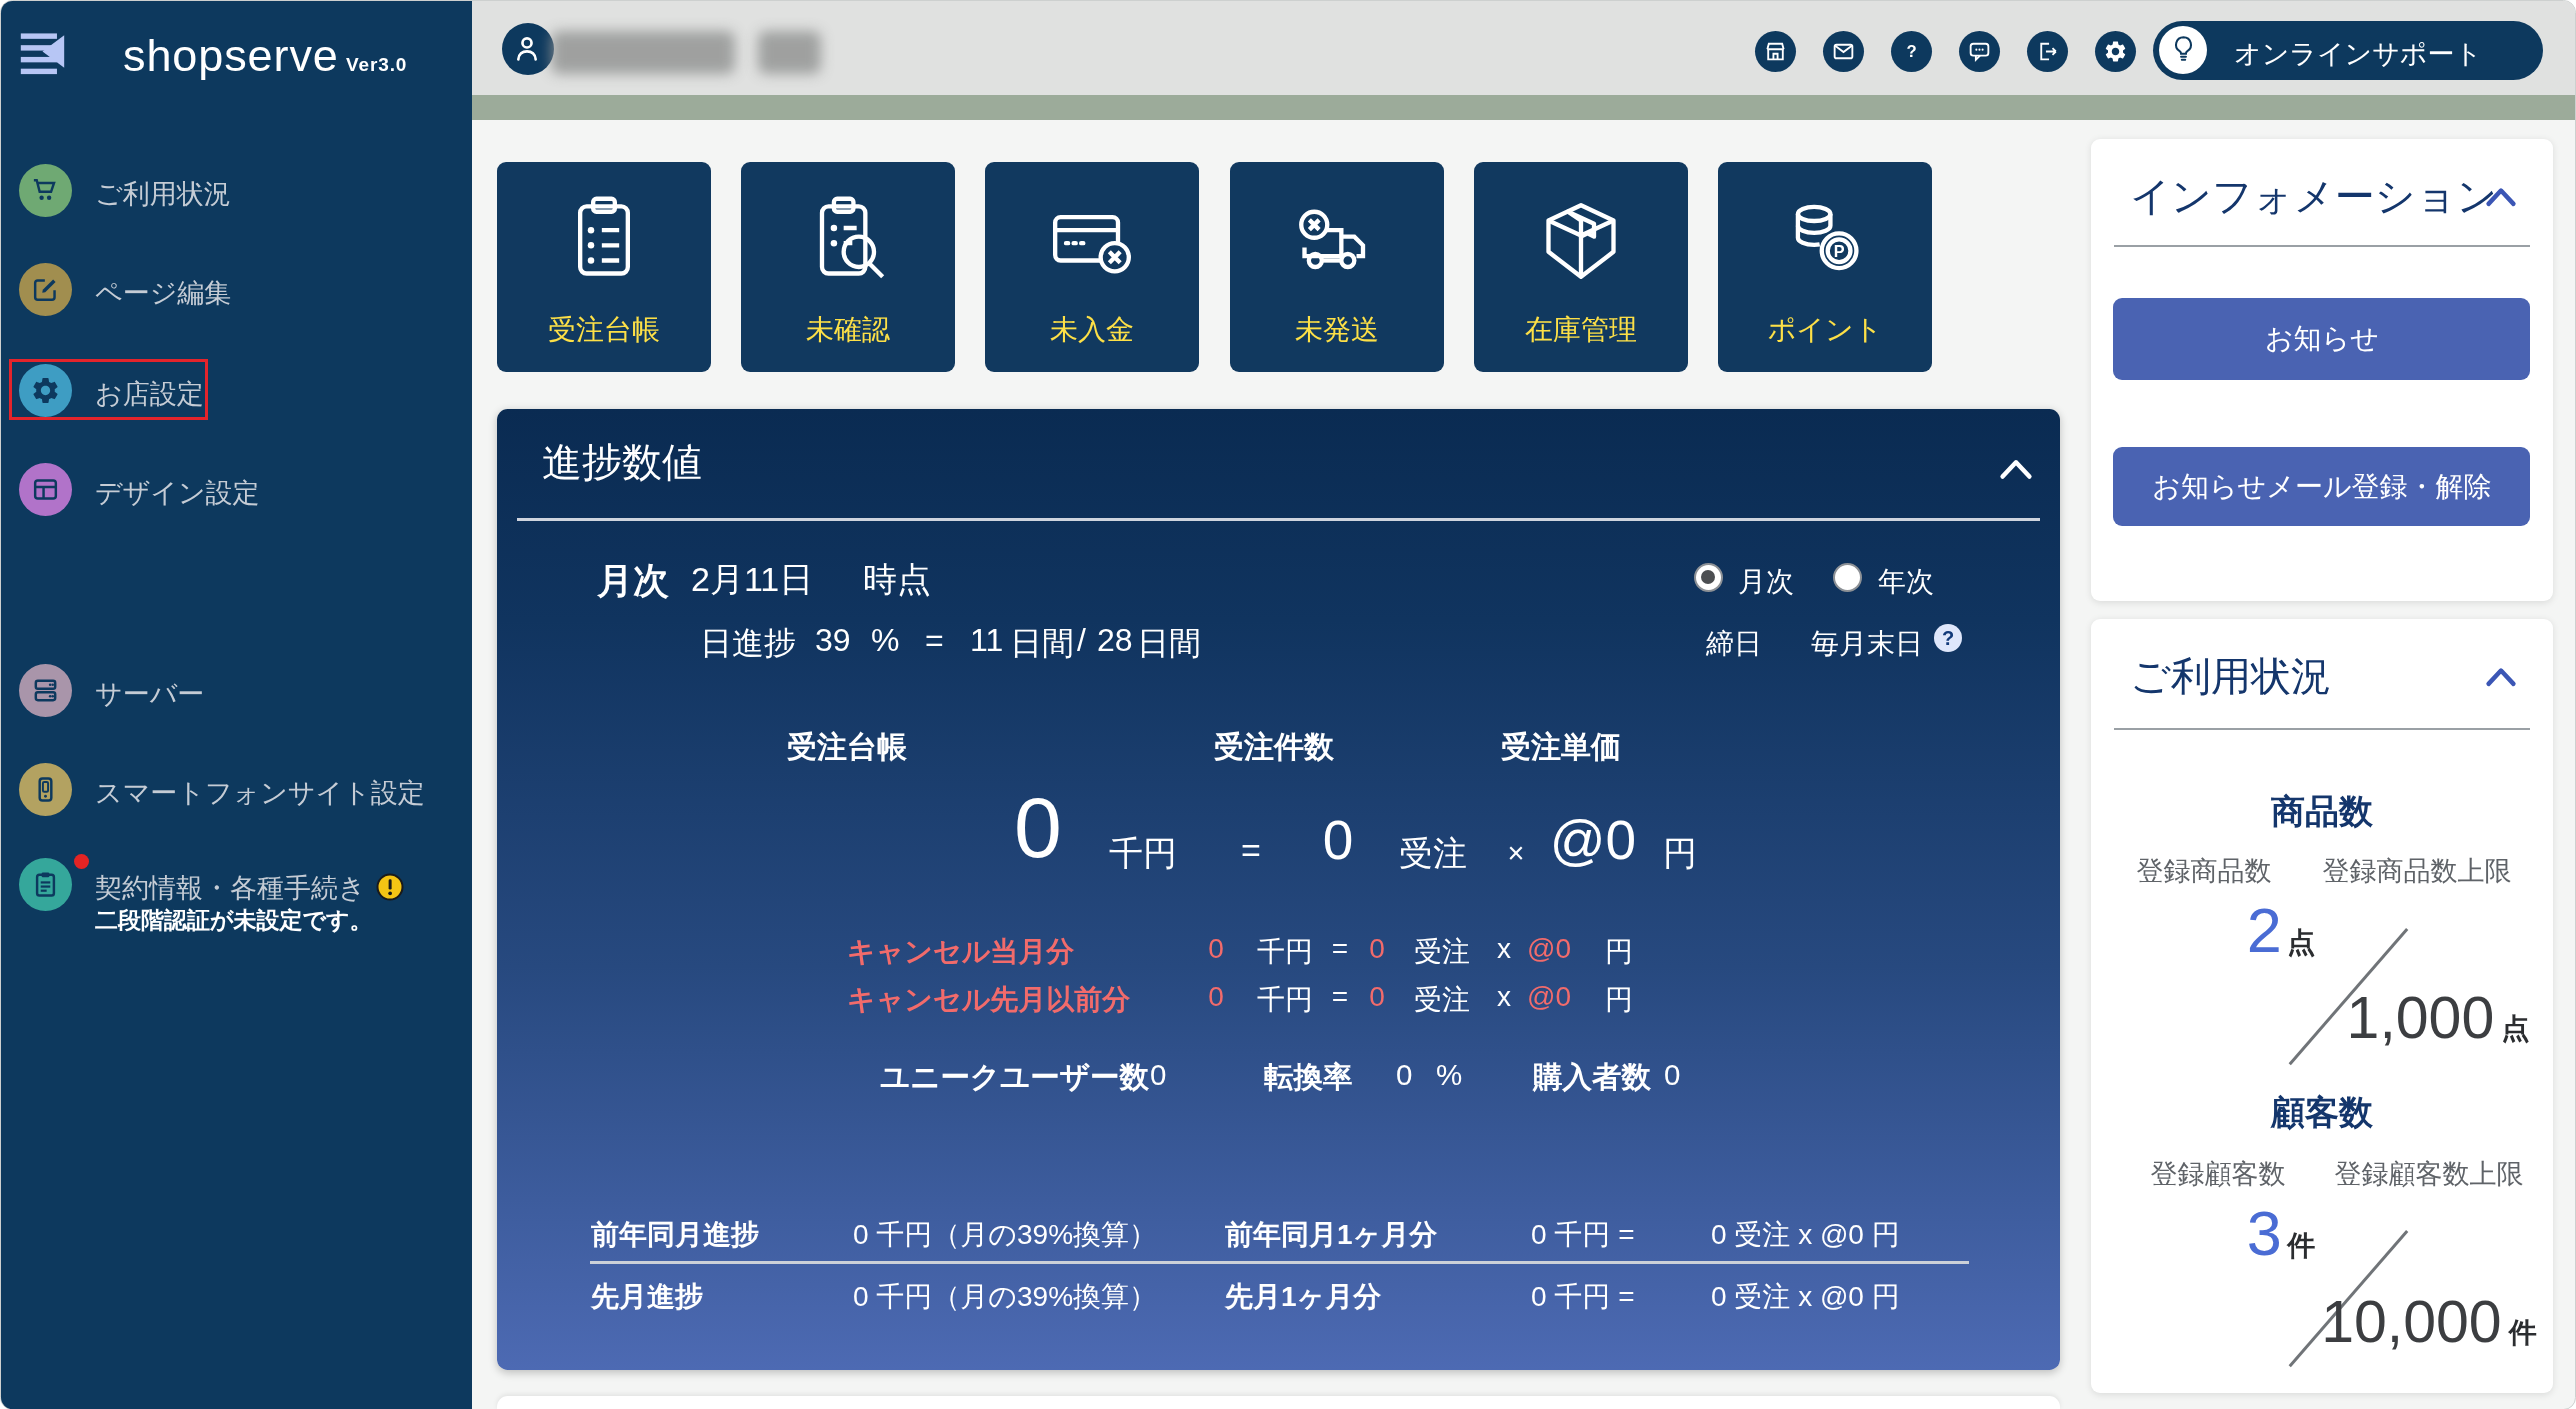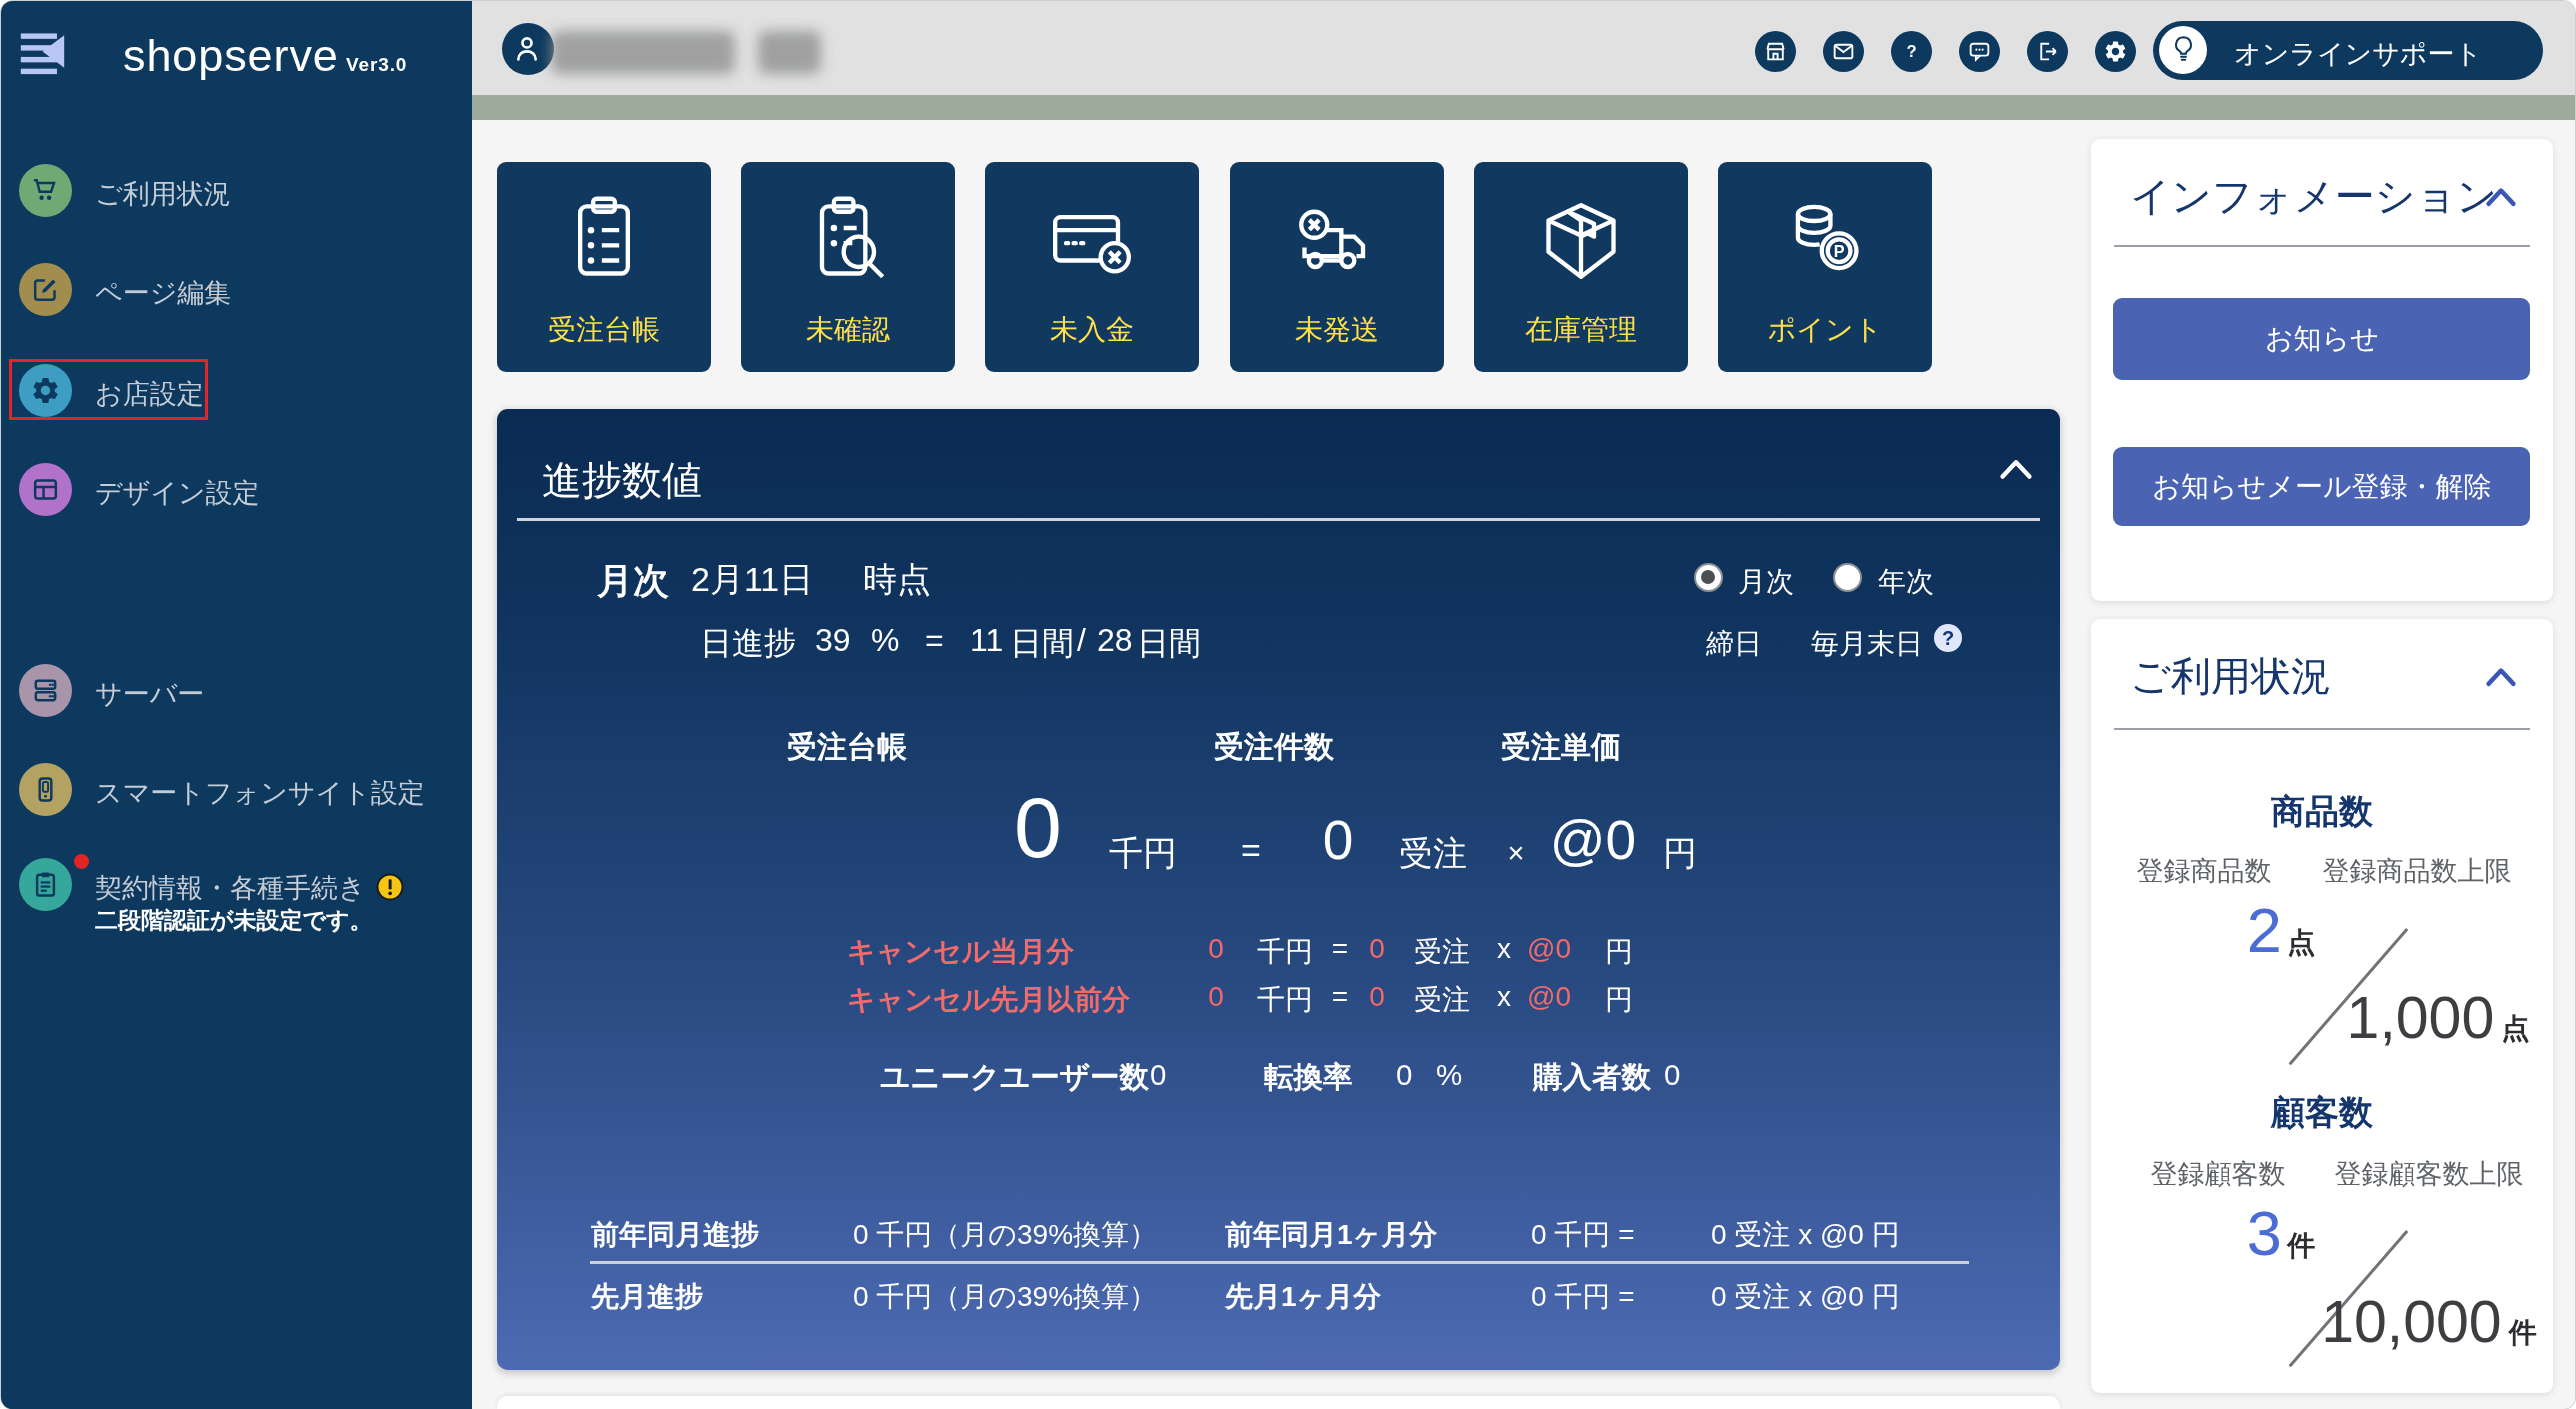--- a/index.html
+++ b/index.html
@@ -39,21 +39,21 @@
   .greenstrip{position:absolute;left:471px;top:94px;width:2105px;height:25px;background:#9cab9a;}
   
   .main{position:absolute;left:471px;top:119px;width:2105px;height:1291px;}
   .tile{position:absolute;top:42px;width:214px;height:210px;background:#11395f;border-radius:9px;cursor:pointer;}
   .tile svg{position:absolute;left:55px;top:27px;width:104px;height:104px;}
   .tile-label{position:absolute;left:0;bottom:23px;width:100%;text-align:center;color:#fde047;font-size:28px;}
   
   .pp{position:absolute;left:25px;top:289px;width:1563px;height:961px;border-radius:10.7px;
       background:linear-gradient(180deg,#0a2b52 0%,#10345f 22%,#27497f 58%,#4d6ab3 100%);
       box-shadow:0 2.7px 9px rgba(0,0,0,.22);color:#ffffff;}
-  .pp-title{position:absolute;left:45px;top:44px;font-size:40px;}
+  .pp-title{position:absolute;left:45px;top:26px;font-size:40px;}
   .pp-chevron{position:absolute;left:1501px;top:47px;width:36px;height:25px;cursor:pointer;}
   .pp-divider{position:absolute;left:19.7px;right:19.7px;top:109px;height:2.7px;background:#dfe3e9;opacity:.92;}
   .abs{position:absolute;white-space:nowrap;}
   .ctr{transform:translateX(-50%);}
   .row-period{top:148px;font-size:34px;}
   .row-daily{top:213px;font-size:32px;}
   .radio{display:inline-block;width:29px;height:29px;border-radius:50%;background:#ffffff;border:2.7px solid #8d9196;vertical-align:-6.3px;cursor:pointer;}
   .radio .dot{display:block;width:14.3px;height:14.3px;border-radius:50%;background:#4c4f52;margin:4.5px;}
   .help-circ{position:absolute;width:32px;height:32px;cursor:pointer;}
   .colhead{top:318px;font-size:30px;font-weight:bold;}

